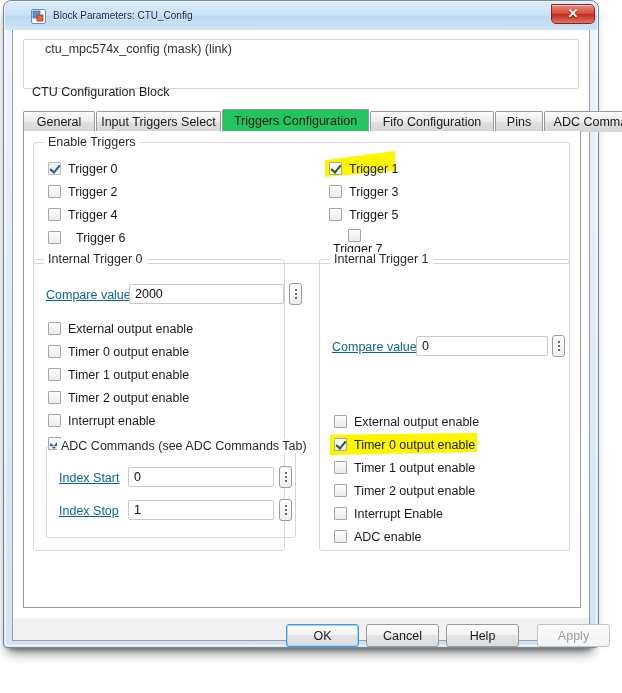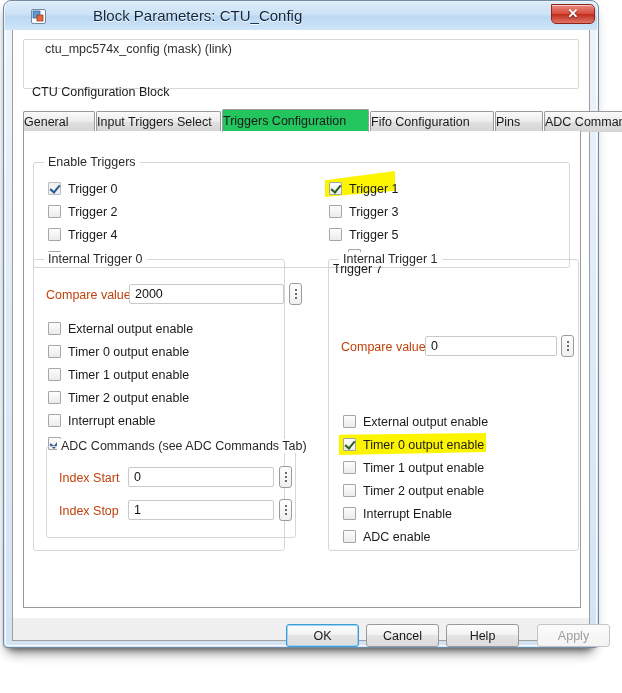--- a/index.html
+++ b/index.html
@@ -25,22 +25,22 @@
           border-radius:7px 7px 3px 3px;border:1px solid rgba(255,255,255,.85);
           pointer-events:none;}
 
   
   #titlebar{position:absolute;left:1px;top:1px;width:592px;height:28px;
             border-radius:7px 7px 0 0;
             background:linear-gradient(180deg,#dcebf9 0%,#cbe2f6 45%,#bcd8f2 52%,#cfe5f8 100%);
             overflow:hidden;}
   #title-icon{position:absolute;left:26px;top:7px;width:15px;height:15px;}
   #title-text{position:absolute;left:48px;top:5px;height:18px;line-height:18px;
-              font-size:15px;color:#11243d;white-space:nowrap;
-              text-shadow:0 1px 0 rgba(255,255,255,.9);margin-left:40px;}
+              font-size:10px;color:#11243d;white-space:nowrap;
+              text-shadow:0 1px 0 rgba(255,255,255,.9);}
   #close-btn{position:absolute;left:546px;top:2px;width:44px;height:20px;
              border-radius:0 5px 5px 5px;
              background:linear-gradient(180deg,#e88a80 0%,#d94c3c 48%,#c02d1d 52%,#e07567 100%);
              border:1px solid #8e2418;box-sizing:border-box;
              box-shadow:inset 0 1px 0 rgba(255,255,255,.55);
              cursor:pointer;}
   #close-x{position:absolute;left:0;top:0;width:100%;height:100%;
            display:flex;align-items:center;justify-content:center;
            color:#fff;font-size:13px;font-weight:bold;font-family:"Liberation Serif",serif;
            text-shadow:0 1px 1px rgba(0,0,0,.6);}
@@ -61,21 +61,21 @@
   #mask-desc{position:absolute;left:19px;top:55px;font-size:12.5px;color:#1a1a1a;
              white-space:nowrap;}
 
   
   #tabstrip{position:absolute;left:10px;top:81px;width:558px;height:21px;}
   #tabline{position:absolute;left:10px;top:101px;width:558px;height:1px;background:#9a9a9a;}
   .tab{position:absolute;top:0;height:21px;box-sizing:border-box;
        border:1px solid #9a9a9a;border-bottom:none;
        background:linear-gradient(180deg,#fbfbfb 0%,#ebebeb 48%,#e0e0e0 50%,#d4d4d4 100%);
        font-size:12.5px;color:#1a1a1a;
-       display:flex;align-items:center;justify-content:flex-start;
+       display:flex;align-items:center;justify-content:center;
        border-radius:2px 2px 0 0;cursor:pointer;white-space:nowrap;}
   .tab.active{background:#22c55e;height:23px;top:-2px;border-bottom:1px solid #fff;
               z-index:5;}
 
   
   #tabcontent{position:absolute;left:10px;top:101px;width:558px;height:477px;
               border:1px solid #9a9a9a;border-top:none;box-sizing:border-box;
               background:#ffffff;}
 
   
@@ -94,21 +94,21 @@
   .cb.chk:after{content:"";position:absolute;left:3px;top:0px;width:4px;height:8px;
       border:solid #2b5797;border-width:0 2px 2px 0;transform:rotate(40deg);}
   .cb.chk.dis:after{border-color:#2b5797;}
   .cb.chk.grn:after{border-color:#2d5f1e;}
   .cblabel{margin-left:7px;font-size:12.5px;color:#1a1a1a;white-space:nowrap;}
 
   
   .hl{position:absolute;background:#fdf500;z-index:0;}
 
   
-  .fieldlabel{position:absolute;font-size:12.5px;color:#c2410c;white-space:nowrap;}
+  .fieldlabel{position:absolute;font-size:12.5px;color:#0369a1;white-space:nowrap;text-decoration:underline;}
   .txt{position:absolute;height:20px;box-sizing:border-box;background:#fff;
        border:1px solid #c9c9c9;border-radius:2px;
        font-size:12.5px;color:#111;padding:0 5px;line-height:18px;
        display:flex;align-items:center;cursor:text;}
   .spin{position:absolute;width:13px;height:22px;box-sizing:border-box;
         border:1px solid #9c9c9c;border-radius:3px;
         background:linear-gradient(180deg,#fefefe 0%,#efefef 100%);
         display:flex;flex-direction:column;align-items:center;justify-content:center;
         gap:2px;cursor:pointer;}
   .spin i{display:block;width:2px;height:2px;background:#3a3a3a;border-radius:50%;}
@@ -172,21 +172,21 @@
               <span>Pins</span>
             </div>
             <div class="tab" style="left: 521px; width: 113px;">
               <span>ADC Commands</span>
             </div>
           </div>
         <div id="tabline"></div>
 
         <div id="tabcontent">
 
-          <div class="grp" style="left:9px;top:11px;width:537px;height:106px;margin-top:20px;">
+          <div class="grp" style="left:9px;top:11px;width:537px;height:122px;">
             <div class="grp-legend">Enable Triggers</div>
             <div id="et-left">
                 <div class="cbrow" style="left: 14px; top: 17px;">
                   <span class="cb chk dis"></span>
                   <span class="cblabel">Trigger 0</span>
                 </div>
                 <div class="cbrow" style="left: 14px; top: 40px; justify-content: center;">
                   <span class="cb"></span>
                   <span class="cblabel">Trigger 2</span>
                 </div>
@@ -272,21 +272,21 @@
               <div class="fieldlabel" style="left:12px;top:57px;">Index Stop</div>
               <div class="txt" style="left:81px;top:53px;width:146px;">1</div>
               <div class="spin" style="left:232px;top:52px;">
                 <i></i>
                   <i></i>
                   <i></i>
               </div>
             </div>
           </div>
 
-          <div class="grp" style="left:304px;top:128px;width:251px;height:292px;padding-left:24px;">
+          <div class="grp" style="left:295px;top:128px;width:251px;height:292px;padding-left:24px;">
             <div class="grp-legend">Internal Trigger 1</div>
 
             <div class="fieldlabel" style="left:12px;top:80px;">Compare value</div>
             <div class="txt" style="left:96px;top:76px;width:132px;">0</div>
             <div class="spin" style="left:232px;top:75px;">
               <i></i>
                 <i></i>
                 <i></i>
             </div>
 

